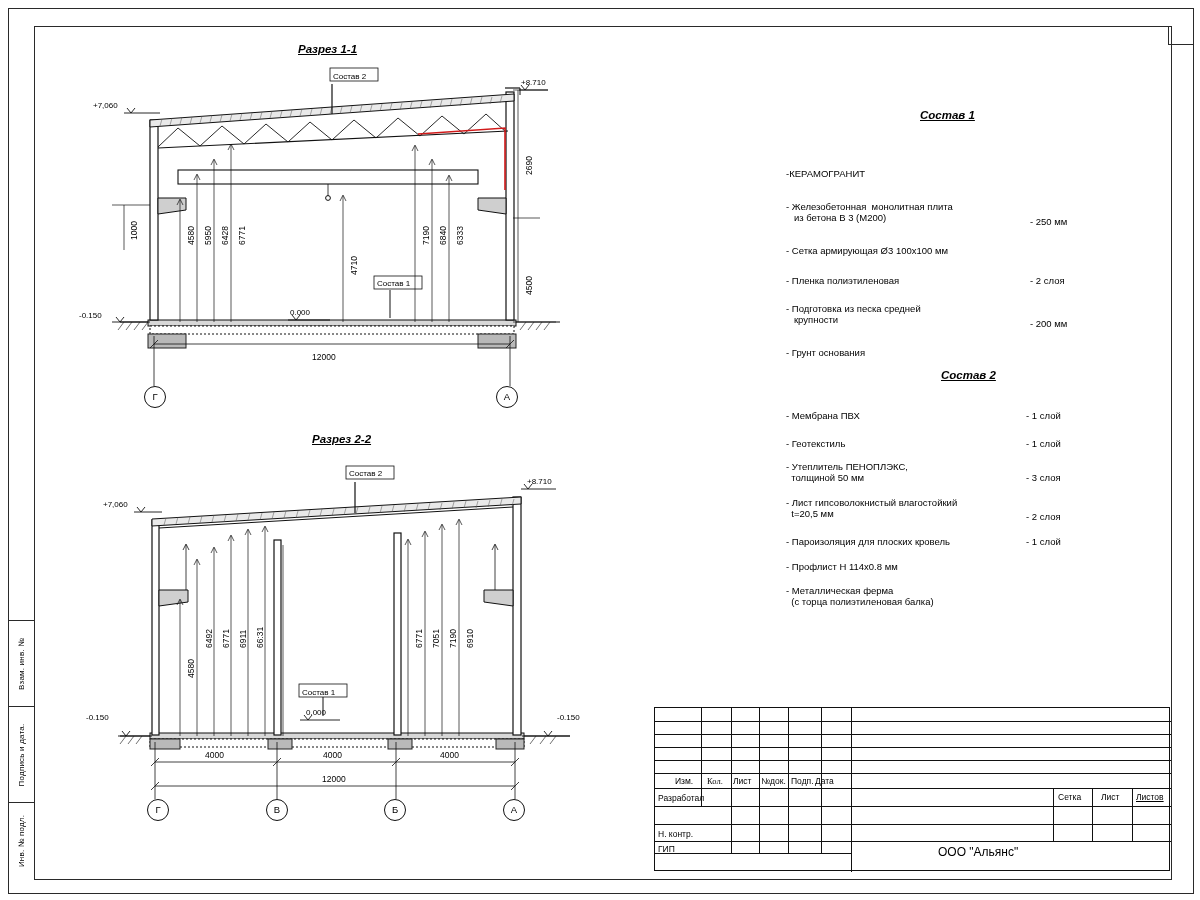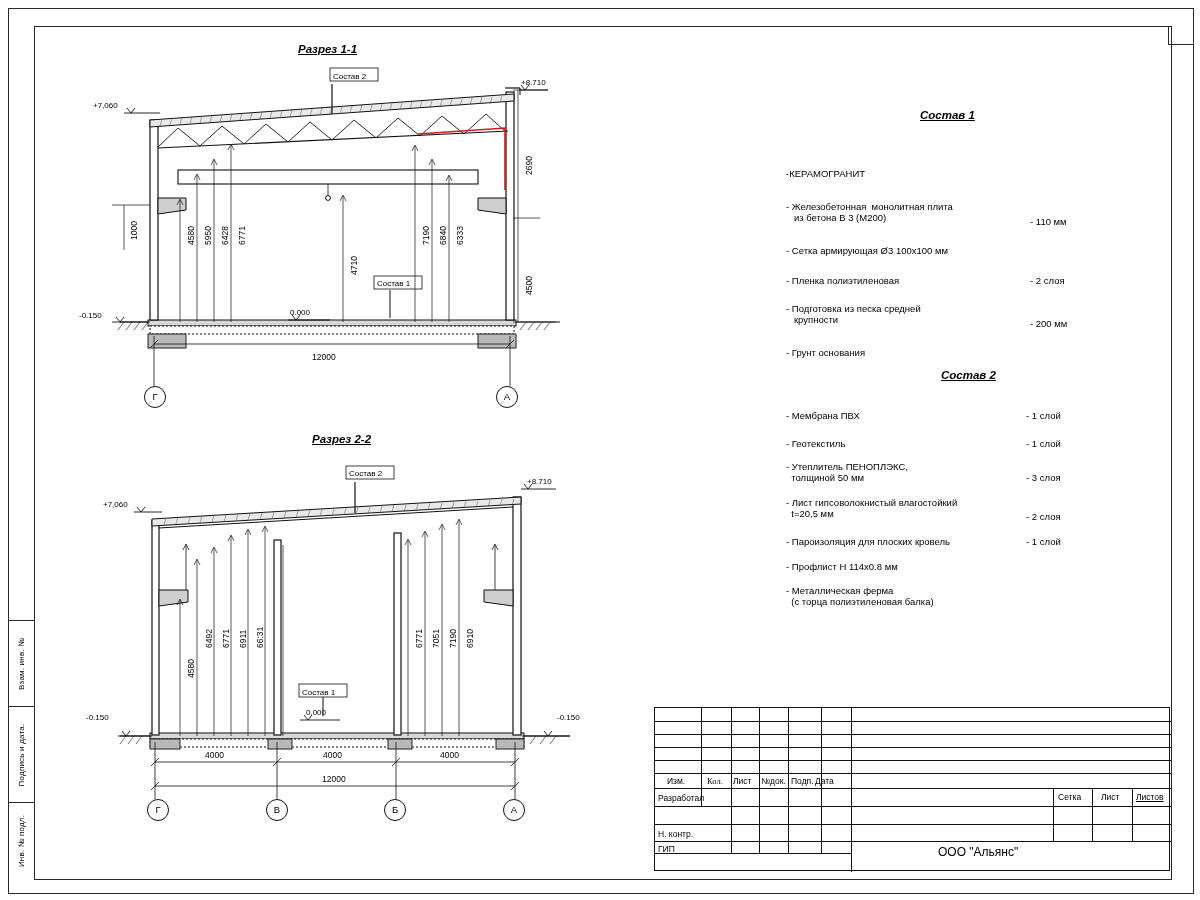--- a/index.html
+++ b/index.html
@@ -229,21 +229,21 @@
   <div class="circle-mark" style="left:266px; top:799px;">В</div>
   <div class="circle-mark" style="left:384px; top:799px;">Б</div>
   <div class="circle-mark" style="left:503px; top:799px;">А</div>
 
   <div class="spec-title" style="left:920px; top:109px;">Состав 1</div>
 
   <div class="spec-row" style="left:786px; top:168px;">-КЕРАМОГРАНИТ</div>
 
   <div class="spec-row" style="left:786px; top:201px; white-space:pre;">- Железобетонная  монолитная плита
    из бетона В 3 (М200)</div>
-  <div class="spec-val" style="left:1030px; top:216px;">- 110 мм</div>
+  <div class="spec-val" style="left:1030px; top:216px;">- 250 мм</div>
 
   <div class="spec-row" style="left:786px; top:245px;">- Сетка армирующая Ø3 100х100 мм</div>
 
   <div class="spec-row" style="left:786px; top:275px;">- Пленка полиэтиленовая</div>
   <div class="spec-val" style="left:1030px; top:275px;">- 2 слоя</div>
 
   <div class="spec-row" style="left:786px; top:303px; white-space:pre;">- Подготовка из песка средней
    крупности</div>
   <div class="spec-val" style="left:1030px; top:318px;">- 200 мм</div>
 
@@ -293,21 +293,21 @@
     <div class="cellline" style="left:46px; top:0; width:1px; height:98px;"></div>
     <div class="cellline" style="left:76px; top:0; width:1px; height:145px;"></div>
     <div class="cellline" style="left:104px; top:0; width:1px; height:145px;"></div>
     <div class="cellline" style="left:133px; top:0; width:1px; height:145px;"></div>
     <div class="cellline" style="left:166px; top:0; width:1px; height:145px;"></div>
     <div class="cellline" style="left:196px; top:0; width:1px; height:164px;"></div>
     <div class="cellline" style="left:398px; top:80px; width:1px; height:53px;"></div>
     <div class="cellline" style="left:437px; top:80px; width:1px; height:53px;"></div>
     <div class="cellline" style="left:477px; top:80px; width:1px; height:53px;"></div>
 
-    <div class="lbl" style="left:12px; top:68px;">Изм.</div>
+    <div class="lbl" style="left:20px; top:68px;">Изм.</div>
     <div class="lbl" style="left:52px; top:68px;font-family:Liberation Serif, serif;">Кол.</div>
     <div class="lbl" style="left:78px; top:68px;">Лист</div>
     <div class="lbl" style="left:106px; top:68px;">№док.</div>
     <div class="lbl" style="left:136px; top:68px;">Подп.</div>
     <div class="lbl" style="left:160px; top:68px;">Дата</div>
 
     <div class="lbl" style="left:3px; top:85px;">Разработал</div>
     <div class="lbl" style="left:3px; top:121px;">Н. контр.</div>
     <div class="lbl" style="left:3px; top:136px;">ГИП</div>
 

